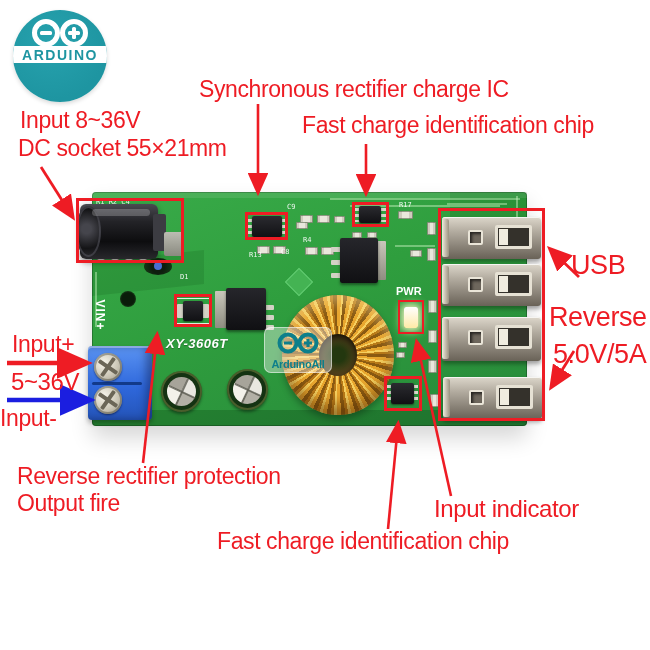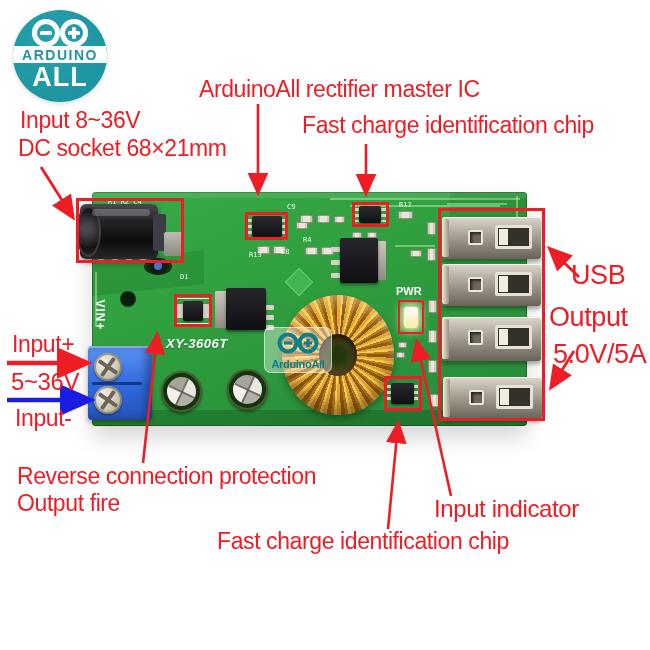--- a/index.html
+++ b/index.html
@@ -132,21 +132,20 @@
   <svg class="abs" style="left:0;top:2px" width="94" height="36" viewBox="0 0 94 36">
     <circle cx="33" cy="21" r="11.5" fill="none" stroke="#fff" stroke-width="5"></circle>
     <circle cx="61" cy="21" r="11.5" fill="none" stroke="#fff" stroke-width="5"></circle>
     <rect x="27" y="19" width="12" height="4" rx="1.5" fill="#fff"></rect>
     <rect x="55" y="19" width="12" height="4" rx="1.5" fill="#fff"></rect>
     <rect x="59" y="15" width="4" height="12" rx="1.5" fill="#fff"></rect>
   </svg>
   <div class="logo-band">
     <span>ARDUINO</span>
   </div>
-  <div class="logo-all">ALL</div>
 </div>
 
 <div class="pcb"></div>
 <div class="pour" style="left:92px;top:192px;width:435px;height:6px;background:rgba(255,255,255,.1)"></div>
 <div class="pour" style="left:92px;top:410px;width:435px;height:16px;background:rgba(0,30,0,.2);border-radius:0 0 4px 4px"></div>
 <div class="pour" style="left:92px;top:256px;width:112px;height:34px;background:rgba(0,40,0,.12);transform:skewY(-6deg)"></div>
 <div class="pour" style="left:450px;top:192px;width:77px;height:28px;background:rgba(0,40,0,.1)"></div>
 <div id="trace-layer">
     <div class="trace" style="left: 330px; top: 198px; width: 190px; height: 2px;"></div>
     <div class="trace" style="left: 350px; top: 205px; width: 150px; height: 2px;"></div>
@@ -186,21 +185,21 @@
     <div class="smd" style="left: 427px; top: 222px; width: 9px; height: 13px;"></div>
     <div class="smd" style="left: 427px; top: 248px; width: 9px; height: 13px;"></div>
     <div class="smd" style="left: 428px; top: 300px; width: 9px; height: 13px;"></div>
     <div class="smd" style="left: 428px; top: 330px; width: 9px; height: 13px;"></div>
     <div class="smd" style="left: 428px; top: 360px; width: 9px; height: 13px;"></div>
     <div class="smd" style="left: 430px; top: 394px; width: 9px; height: 13px;"></div>
     <div class="smd" style="left: 398px; top: 342px; width: 9px; height: 6px;"></div>
     <div class="smd" style="left: 396px; top: 352px; width: 9px; height: 6px;"></div>
   </div>
 
-<div class="silk" style="left:108px;top:199px">R1 R2 C4</div>
+<div class="silk" style="left:96px;top:199px">R1 R2 C4</div>
 <div class="silk" style="left:287px;top:204px">C9</div>
 <div class="silk" style="left:399px;top:202px">R17</div>
 <div class="silk" style="left:303px;top:237px">R4</div>
 <div class="silk" style="left:249px;top:252px">R13</div>
 <div class="silk" style="left:281px;top:249px">C8</div>
 <div class="silk" style="left:180px;top:274px">D1</div>
 <div class="silk-model">XY-3606T</div>
 <div class="silk-pwr">PWR</div>
 <div class="silk-vin">VIN+</div>
 
@@ -326,26 +325,26 @@
   <line x1="41" y1="167" x2="72" y2="216" stroke="#ee1c24" stroke-width="2.8" marker-end="url(#ar)"></line>
   <line x1="7" y1="363" x2="86" y2="363" stroke="#ee1c24" stroke-width="4.5" marker-end="url(#arBig)"></line>
   <line x1="7" y1="400" x2="89" y2="400" stroke="#1b1ee0" stroke-width="4.5" marker-end="url(#arBlue)"></line>
   <line x1="579" y1="277" x2="551" y2="250" stroke="#ee1c24" stroke-width="2.8" marker-end="url(#ar)"></line>
   <line x1="574" y1="351" x2="552" y2="386" stroke="#ee1c24" stroke-width="2.8" marker-end="url(#ar)"></line>
   <line x1="143" y1="463" x2="157" y2="336" stroke="#ee1c24" stroke-width="2.6" marker-end="url(#ar)"></line>
   <line x1="388" y1="529" x2="398" y2="425" stroke="#ee1c24" stroke-width="2.6" marker-end="url(#ar)"></line>
   <line x1="451" y1="496" x2="417" y2="343" stroke="#ee1c24" stroke-width="2.6" marker-end="url(#ar)"></line>
 </svg>
 
-<div class="lbl" style="left:199px;top:76px">ArduinoAll rectifier master IC</div>
+<div class="lbl" style="left:199px;top:76px">Synchronous rectifier charge IC</div>
 <div class="lbl" style="left:302px;top:112px">Fast charge identification chip</div>
 <div class="lbl" style="left:20px;top:107px">Input 8~36V</div>
-<div class="lbl" style="left:18px;top:135px">DC socket 68×21mm</div>
+<div class="lbl" style="left:18px;top:135px">DC socket 55×21mm</div>
 <div class="lbl" style="left:12px;top:331px">Input+</div>
 <div class="lbl" style="left:11px;top:368px;font-size:24px">5~36V</div>
-<div class="lbl" style="left:15px;top:405px">Input-</div>
-<div class="lbl lbl-big" style="left:571px;top:259px">USB</div>
-<div class="lbl lbl-big" style="left:549px;top:301px">Output</div>
+<div class="lbl" style="left:0;top:405px">Input-</div>
+<div class="lbl lbl-big" style="left:571px;top:249px">USB</div>
+<div class="lbl lbl-big" style="left:549px;top:301px">Reverse</div>
 <div class="lbl lbl-big" style="left:553px;top:338px">5.0V/5A</div>
-<div class="lbl" style="left:17px;top:463px">Reverse connection protection</div>
+<div class="lbl" style="left:17px;top:463px">Reverse rectifier protection</div>
 <div class="lbl" style="left:17px;top:490px">Output fire</div>
 <div class="lbl" style="left:217px;top:528px">Fast charge identification chip</div>
 <div class="lbl" style="left:434px;top:495px;font-size:24px">Input indicator</div>
 
 </body></html>

